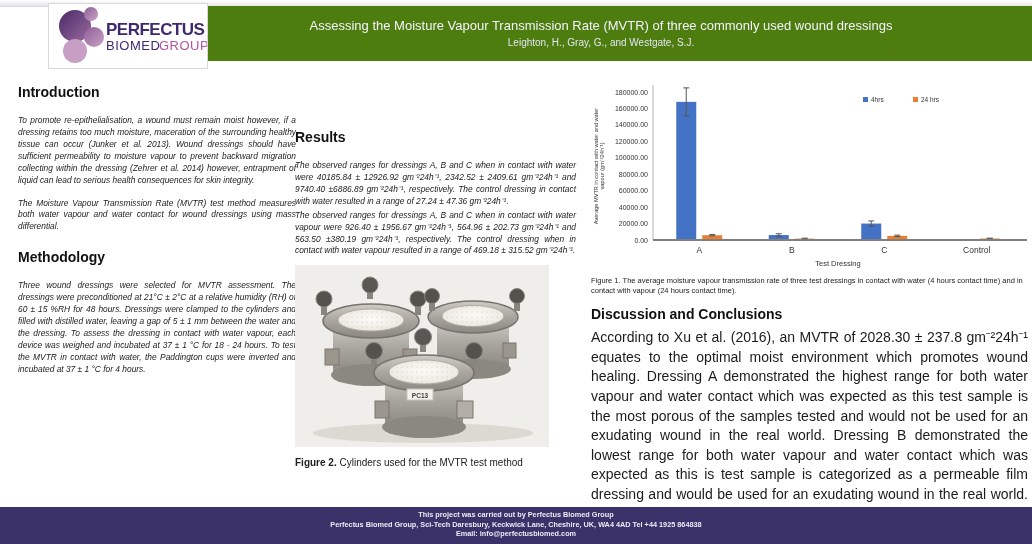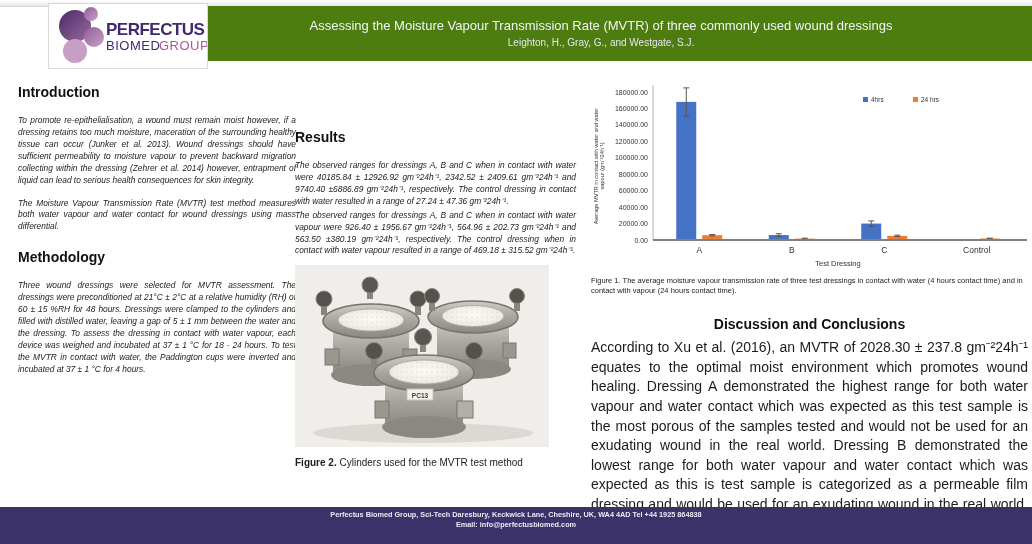--- a/index.html
+++ b/index.html
@@ -23,21 +23,21 @@
   .body-text p{font-size:8.4px;line-height:1.42;text-align:justify;color:#1b1b1b;margin:0 0 11px 0;font-style:italic;}
   .tight p{margin:0 0 2px 0;}
   .fig2-wrap{margin-top:8px;}
   .fig-caption{font-size:10px;color:#222;line-height:1.35;margin-top:5px;}
   .fig-caption .flabel{font-weight:bold;}
   .chart-caption{font-size:7.5px;color:#222;line-height:1.35;margin-top:2px;}
   .discussion-text p{font-size:14px;line-height:1.40;text-align:justify;color:#1b1b1b;margin:6px 0 20px 0;}
   .refs{font-size:4.9px;color:#2a2a2a;line-height:1.5;margin-top:3px;}
   .refs div{margin-bottom:1px;}
   h2.refh{margin:8px 0 0 0;}
-  h2.disch{margin:20px 0 0 0;text-align:center;}
+  h2.disch{margin:10px 0 0 0;}
   .footer{position:absolute;left:0;bottom:0;width:100%;height:37px;background:#3a3268;
         color:#eceaf5;text-align:center;font-size:7.3px;font-weight:600;line-height:1.32;
         padding-top:3px;box-sizing:border-box;}
 </style>
 </head>
 <body>
 
 <div class="page">
   <div class="top-strip"></div>
 
@@ -230,16 +230,17 @@
 
     <h2 class="section refh">References</h2>
     <div class="refs">
         <div>Junker, J.P., Kamel, R.A., Caterson, E.J. and Eriksson, E., 2013. Clinical impact upon wound healing and inflammation in moist, wet, and dry environments. Advances in wound care, 2(7), pp.348-356.</div>
         <div>Zehrer, C.L., Holm, D., Solfest, S.E. and Walters, S.A., 2014. A comparison of the in vitro moisture vapour transmission rate and in vivo fluid-handling capacity of six adhesive foam dressings to a newly reformulated adhesive foam dressing. International wound journal, 11(6), pp.681-690.</div>
         <div>Xu, R., Xia, H., He, W., Li, Z., Zhao, J., Liu, B., Wang, Y., Lei, Q., Kong, Y., Bai, Y. and Yao, Z., 2016. Controlled water vapor transmission rate promotes wound-healing via wound re-epithelialization and contraction enhancement. Scientific reports, 6, p.24596.</div>
       </div>
   </div>
 
   <div class="footer">
+      <div>This project was carried out by Perfectus Biomed Group</div>
       <div>Perfectus Biomed Group, Sci-Tech Daresbury, Keckwick Lane, Cheshire, UK, WA4 4AD Tel +44 1925 864838</div>
       <div>Email: info@perfectusbiomed.com</div>
     </div>
 </div>
 
 </body></html>

